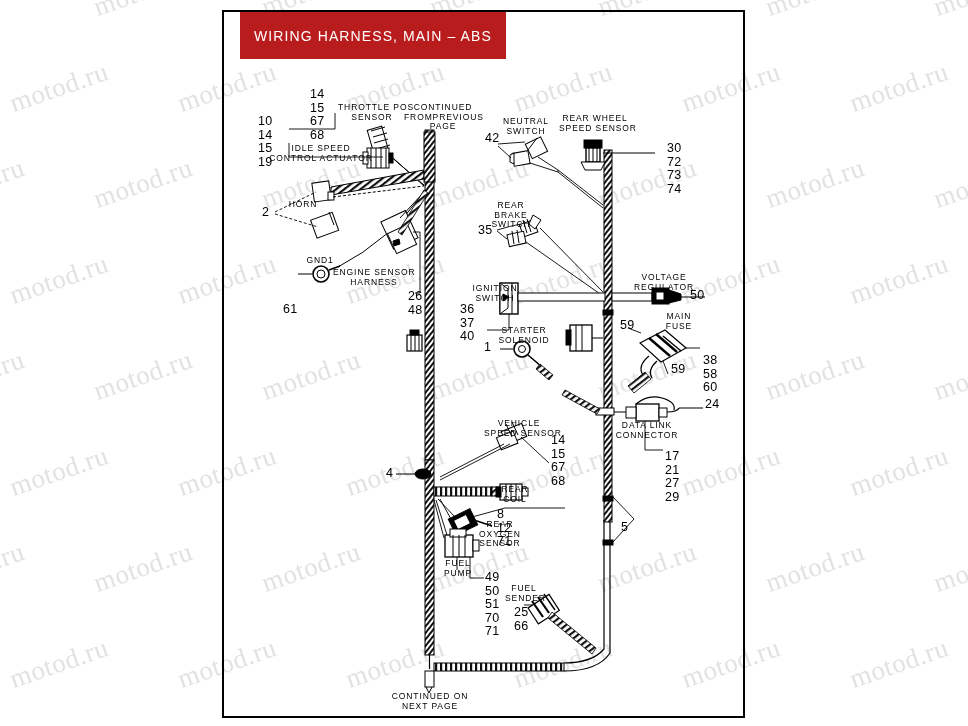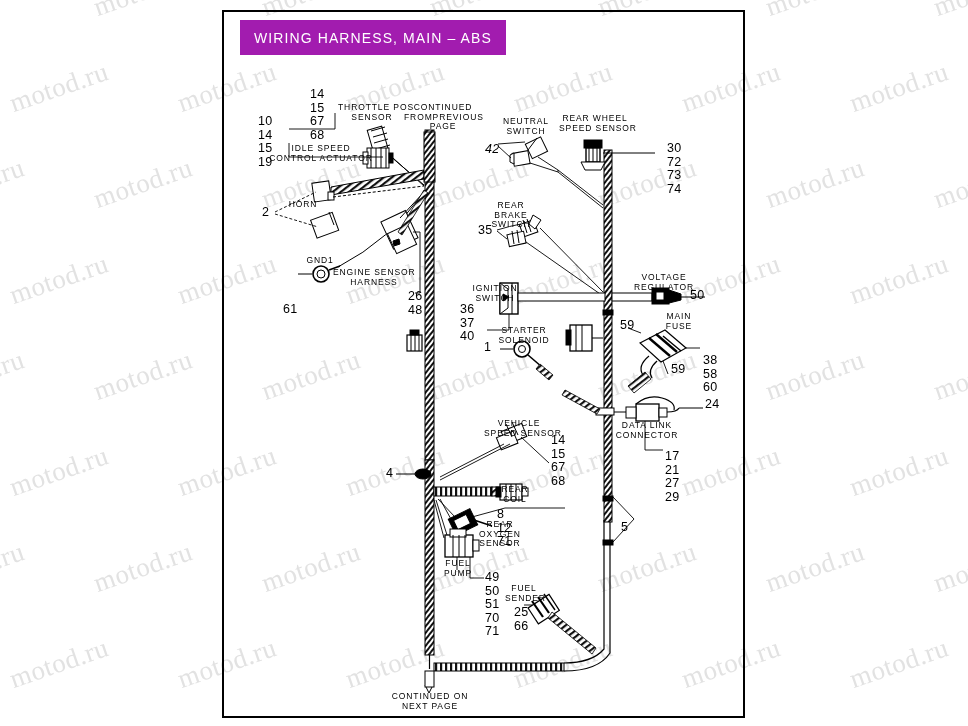--- a/index.html
+++ b/index.html
@@ -35,26 +35,26 @@
   #frame{
     position:absolute;left:222px;top:10px;width:523px;height:708px;
     border:2px solid #000;
     box-sizing:border-box;
     z-index:2;
     background:transparent;
   }
 
   
   #titlebar{
-    position:absolute;left:240px;top:20px;
+    position:absolute;left:240px;top:12px;
     height:23px;
-    background:#a21caf;
+    background:#b91c1c;
     color:#fff;
     display:flex;align-items:center;justify-content:center;
-    padding:6px 14px;
+    padding:12px 14px;
     font-size:14px;
     letter-spacing:1.1px;
     font-family:"Liberation Sans", sans-serif;
     z-index:6;
     white-space:nowrap;
   }
 
   
   .lbl{
     position:absolute;
@@ -471,21 +471,21 @@
   <div class="lbl" style="left:484px;top:419px;width:70px;">VEHICLE<br>SPEED SENSOR</div>
   <div class="lbl" style="left:498px;top:485px;width:34px;">REAR<br>COIL</div>
   <div class="lbl" style="left:478px;top:520px;width:44px;">REAR<br>OXYGEN<br>SENSOR</div>
   <div class="lbl" style="left:442px;top:559px;width:32px;">FUEL<br>PUMP</div>
   <div class="lbl" style="left:505px;top:584px;width:38px;">FUEL<br>SENDER</div>
   <div class="lbl" style="left:388px;top:692px;width:84px;">CONTINUED ON<br>NEXT PAGE</div>
 
   <div class="num" style="left:310px;top:88px;">14<br>15<br>67<br>68</div>
   <div class="num" style="left:258px;top:115px;">10<br>14<br>15<br>19</div>
   <div class="num" style="left:262px;top:206px;">2</div>
-  <div class="num" style="left:485px;top:143px;font-style:italic;">42</div>
+  <div class="num" style="left:485px;top:132px;">42</div>
   <div class="num" style="left:667px;top:142px;">30<br>72<br>73<br>74</div>
   <div class="num" style="left:478px;top:224px;">35</div>
   <div class="num" style="left:283px;top:267px;margin-top:36px;">61</div>
   <div class="num" style="left:408px;top:290px;">26<br>48</div>
   <div class="num" style="left:460px;top:303px;">36<br>37<br>40</div>
   <div class="num" style="left:484px;top:341px;">1</div>
   <div class="num" style="left:690px;top:289px;">50</div>
   <div class="num" style="left:620px;top:319px;">59</div>
   <div class="num" style="left:703px;top:322px;margin-top:32px;">38<br>58<br>60</div>
   <div class="num" style="left:671px;top:363px;">59</div>

